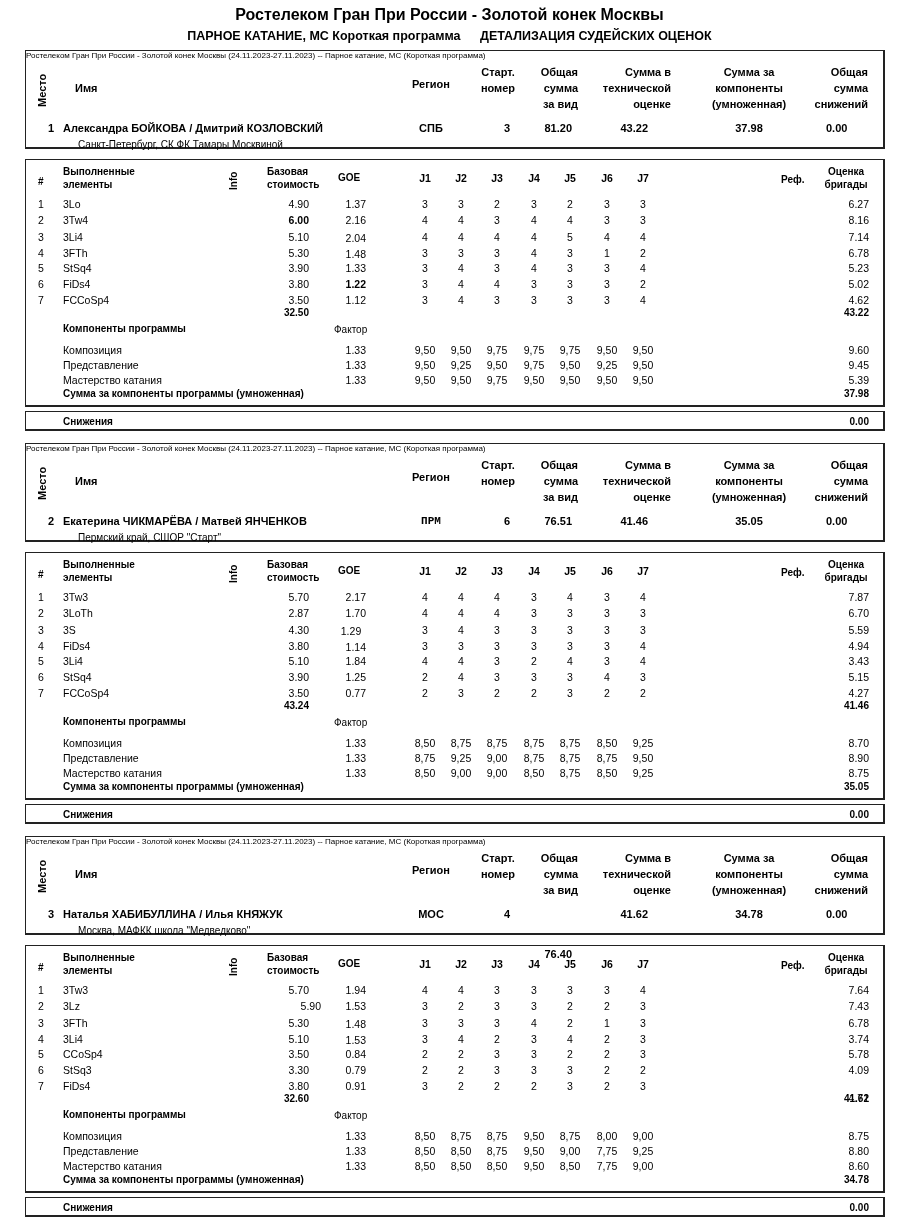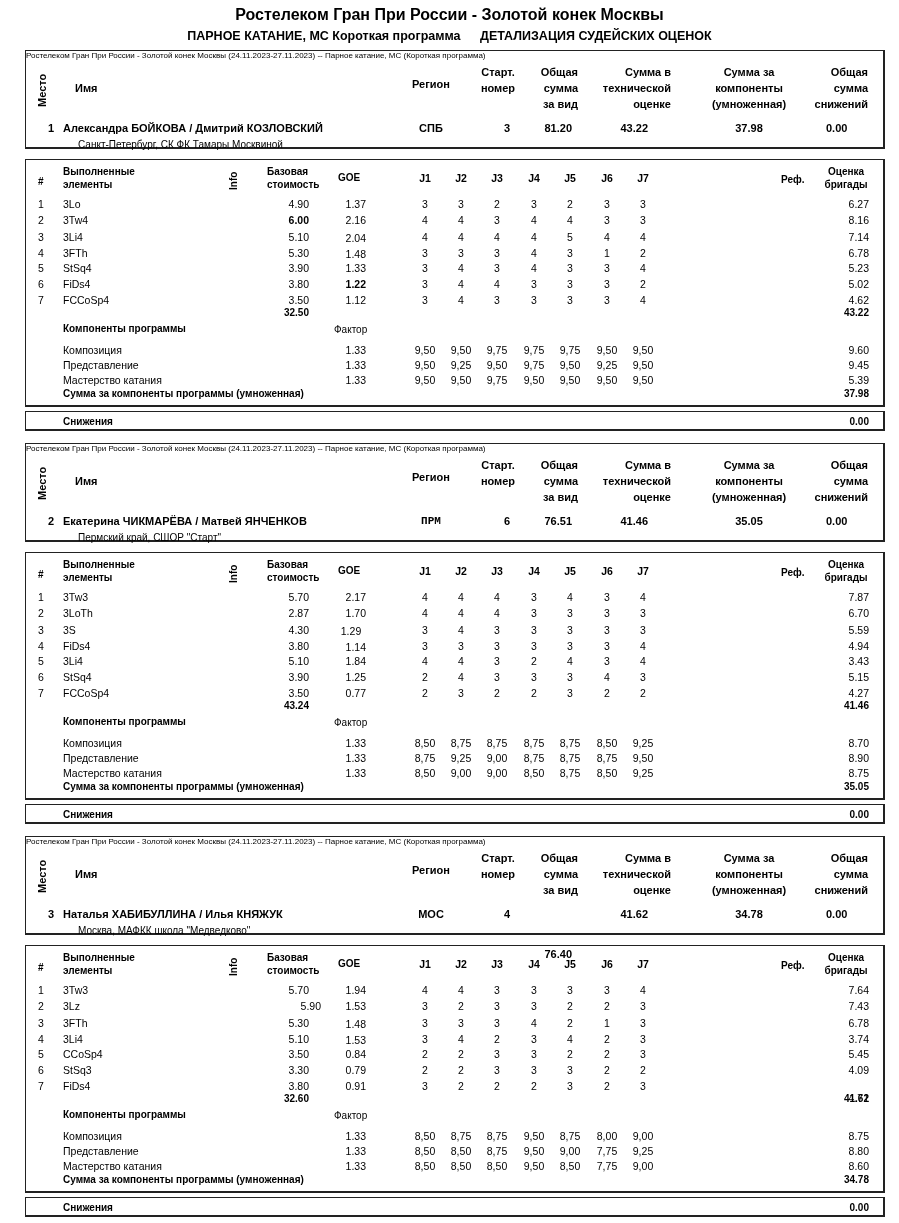--- a/index.html
+++ b/index.html
@@ -597,21 +597,21 @@
           <div class="abs cell " style="left: 37px; top: 102px;">CCoSp4</div>
           <div class="abs cell r" style="left: 240px; top: 102px; width: 43px;">3.50</div>
           <div class="abs cell r" style="left: 310px; top: 102px; width: 30px;">0.84</div>
           <div class="abs cell c" style="left: 389px; top: 102px; width: 20px;">2</div>
           <div class="abs cell c" style="left: 425px; top: 102px; width: 20px;">2</div>
           <div class="abs cell c" style="left: 461px; top: 102px; width: 20px;">3</div>
           <div class="abs cell c" style="left: 498px; top: 102px; width: 20px;">3</div>
           <div class="abs cell c" style="left: 534px; top: 102px; width: 20px;">2</div>
           <div class="abs cell c" style="left: 571px; top: 102px; width: 20px;">2</div>
           <div class="abs cell c" style="left: 607px; top: 102px; width: 20px;">3</div>
-          <div class="abs cell r" style="left: 790px; top: 102px; width: 53px;">5.45</div>
+          <div class="abs cell r" style="left: 790px; top: 102px; width: 53px;">5.78</div>
         </div>
         <div>
           <div class="abs cell " style="left: 12px; top: 118px;">6</div>
           <div class="abs cell " style="left: 37px; top: 118px;">StSq3</div>
           <div class="abs cell r" style="left: 240px; top: 118px; width: 43px;">3.30</div>
           <div class="abs cell r" style="left: 310px; top: 118px; width: 30px;">0.79</div>
           <div class="abs cell c" style="left: 389px; top: 118px; width: 20px;">2</div>
           <div class="abs cell c" style="left: 425px; top: 118px; width: 20px;">2</div>
           <div class="abs cell c" style="left: 461px; top: 118px; width: 20px;">3</div>
           <div class="abs cell c" style="left: 498px; top: 118px; width: 20px;">3</div>

